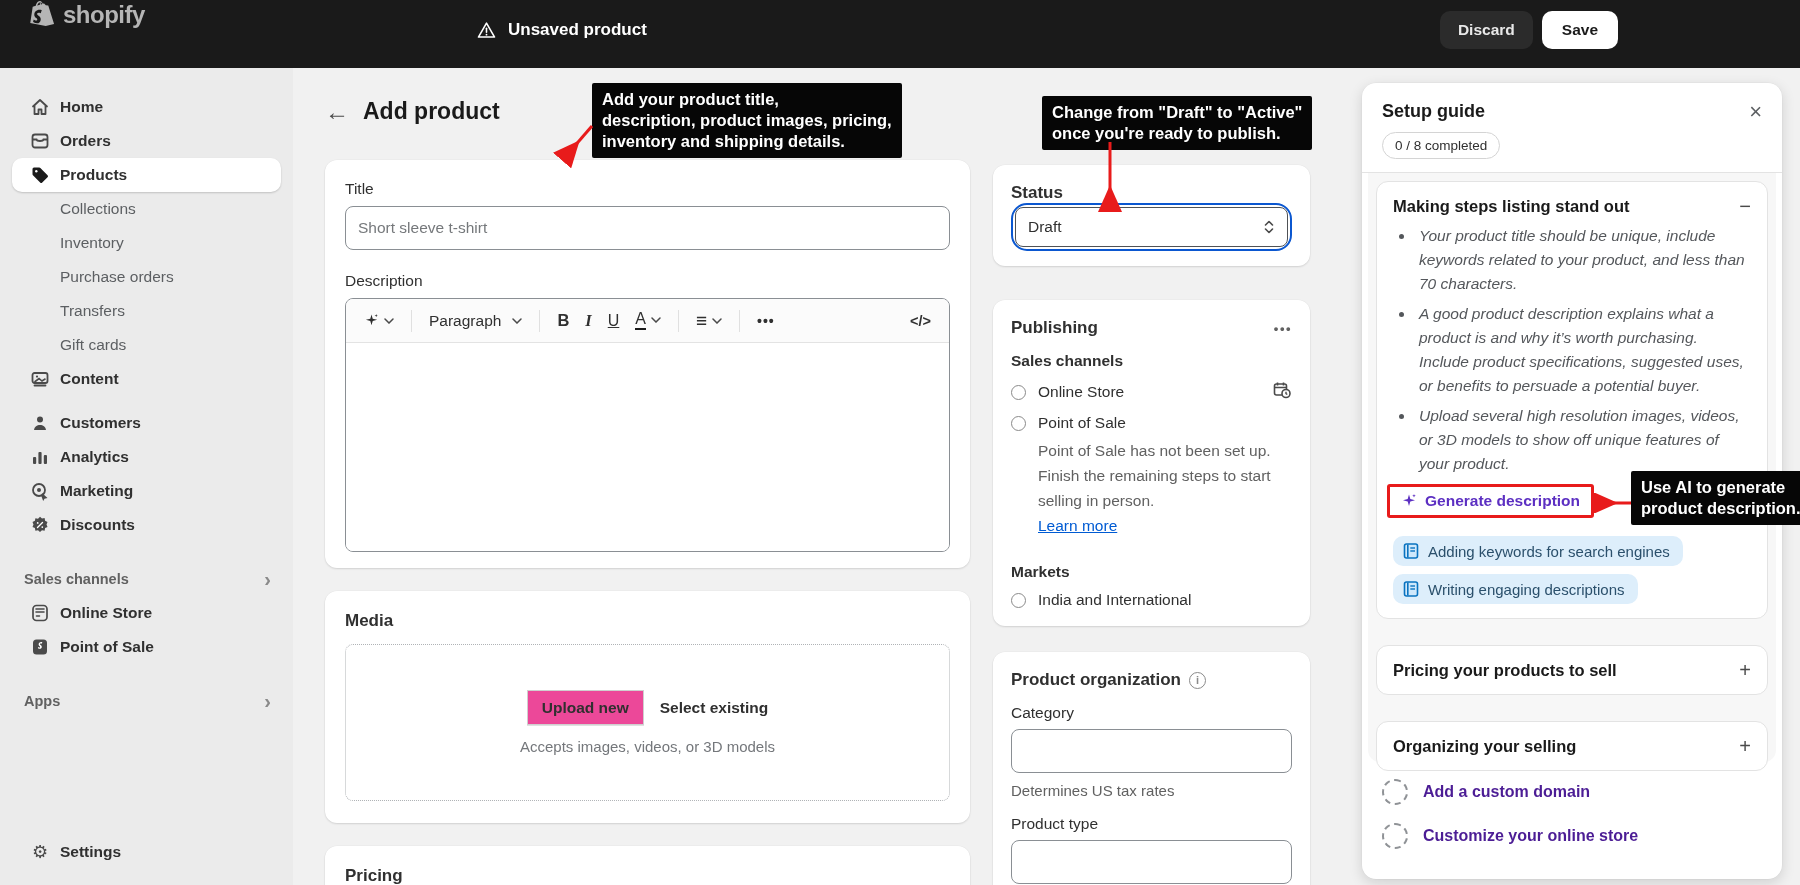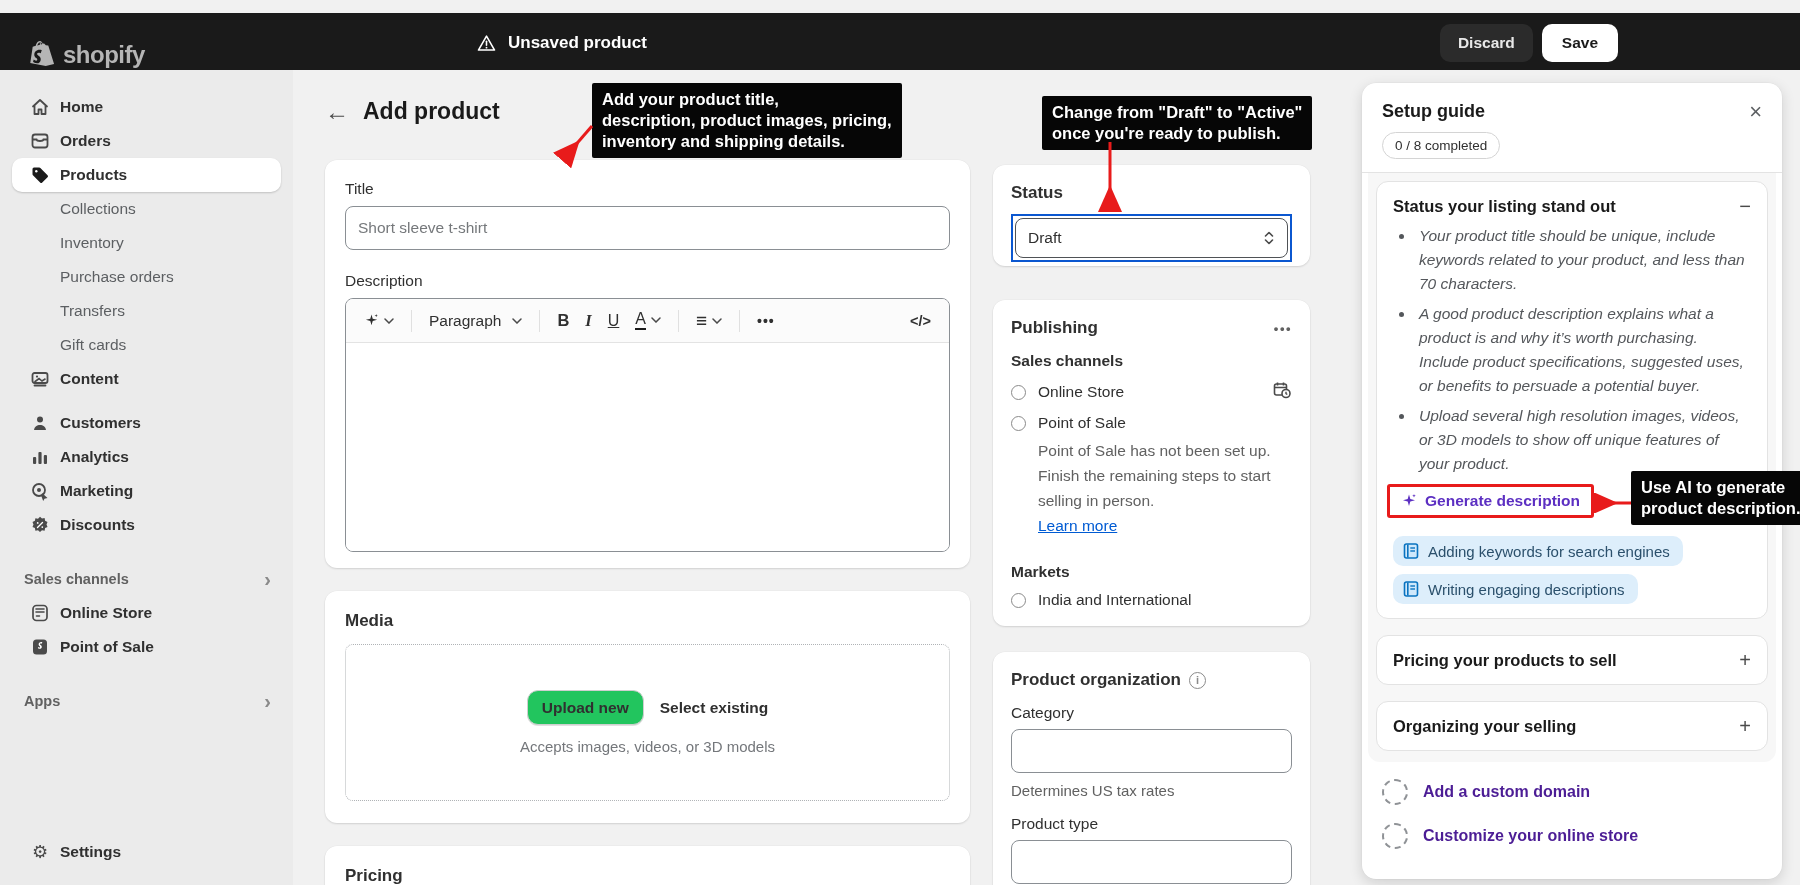--- a/index.html
+++ b/index.html
@@ -3,22 +3,22 @@
 <meta charset="utf-8">
 <style>
   * { margin:0; padding:0; box-sizing:border-box; }
   html,body { width:1800px; height:885px; }
   body {
     position:relative; overflow:hidden;
     font-family:"Liberation Sans","DejaVu Sans",sans-serif;
     background:#f1f1f1; color:#303030;
   }
   
-  .topbar { position:absolute; left:0; top:13px; width:1800px; height:57px;
-    background:#1a1a1a; display:flex; align-items:flex-end; z-index:70; }
+  .topbar { position:absolute; left:0; top:0; width:1800px; height:68px;
+    background:#1a1a1a; display:flex; align-items:flex-start; z-index:70; }
   .logo { display:flex; align-items:center; gap:8px; margin-left:28px; cursor:pointer; }
   .logo-text { color:#b5b5b5; font-size:24px; font-weight:700; letter-spacing:-0.5px; }
   .unsaved { position:absolute; left:476px; top:0; height:60px; display:flex; align-items:center; gap:11px;
     color:#fff; font-size:17px; font-weight:700; }
   .topbar-actions { position:absolute; right:182px; top:11px; display:flex; gap:9px; }
   .btn-discard { background:#2b2b2b; color:#e8e8e8; border:none; border-radius:10px;
     height:38px; padding:0 18px; font-size:15.5px; font-weight:600; font-family:inherit; cursor:pointer; }
   .btn-save { background:#ffffff; color:#1a1a1a; border:none; border-radius:10px;
     height:38px; padding:0 20px; font-size:15.5px; font-weight:650; font-family:inherit; cursor:pointer; }
   
@@ -62,30 +62,30 @@
   .ed-a { font-size:16px; border-bottom:2.5px solid #1a1a1a; line-height:1.05; }
   .ed-align { font-size:19px; font-weight:700; }
   .ed-more { letter-spacing:1px; font-weight:700; color:#303030; font-size:14px; }
   .ed-code { margin-left:auto; font-weight:600; font-size:14.5px; }
   .ed-body { height:208px; background:#fff; cursor:text; }
   
   .media-card { left:32px; top:531px; width:645px; height:232px; padding:20px; }
   .dropzone { margin-top:13px; height:157px; border:1.5px dotted #b0b3b6; border-radius:8px;
     display:flex; flex-direction:column; align-items:center; justify-content:center; gap:13px; cursor:pointer; }
   .drop-row { display:flex; align-items:center; gap:16px; }
-  .btn-upload { background:#22c55e; border:1px solid #cfcfcf; border-radius:11px; height:35px; padding:0 14px;
+  .btn-upload { background:#ec4899; border:1px solid #cfcfcf; border-radius:0; height:35px; padding:0 14px;
     font-size:15.5px; font-weight:600; font-family:inherit; color:#303030;
     box-shadow:0 1px 0 rgba(0,0,0,.12); cursor:pointer; }
   .link-plain { font-size:15.5px; font-weight:600; color:#303030; cursor:pointer; }
   .drop-hint { font-size:15px; color:#74777b; }
   
   .pricing-card { left:32px; top:786px; width:645px; height:140px; padding:20px; }
   
   .status-card { left:700px; top:105px; width:317px; height:101px; padding:18px; }
-  .sel-ring { margin-top:11px; border:2px solid #0b57d0; border-radius:0; padding:2px; }
+  .sel-ring { border:2px solid #0b57d0; border-radius:16px; padding:2px; }
   .sel { height:40px; border:1.5px solid #4f5256; border-radius:8px; background:#fff;
     display:flex; align-items:center; justify-content:space-between; padding:0 12px; cursor:pointer; }
   .sel-val { font-size:15.5px; color:#303030; }
   
   .pub-card { left:700px; top:240px; width:317px; height:326px; padding:18px; }
   .pub-head { display:flex; align-items:center; justify-content:space-between; }
   .more-dots { color:#616161; font-weight:700; font-size:13px; letter-spacing:1.5px; cursor:pointer; }
   .sub-h { font-size:15.5px; font-weight:650; color:#303030; margin-top:14px; }
   .chk-row { display:flex; align-items:center; gap:12px; margin-top:10px; }
   .chk { width:15px; height:15px; border:1.8px solid #8a8a8a; border-radius:50%; background:#fff; flex:none; cursor:pointer; }
@@ -120,21 +120,21 @@
   .sg-bullets { margin:8px 0 0 22px; }
   .sg-bullets li { font-size:15.5px; line-height:24px; color:#54575b; margin-bottom:6px; padding-left:4px;font-style:italic; }
   .gen-row { position:relative; margin-top:8px; height:40px; }
   .gen-box { position:absolute; left:-6px; top:0; display:inline-flex; align-items:center; gap:8px;
     border:3px solid #e81b1b; border-radius:3px; padding:5px 11px; background:#fff; }
   .gen-label { font-size:15.5px; font-weight:700; color:#5c2fc2; cursor:pointer; }
   .sg-pills { margin-top:12px; display:flex; flex-direction:column; align-items:flex-start; gap:8px; }
   .pill { display:inline-flex; align-items:center; gap:8px; height:30px; padding:0 13px 0 9px;
     background:#ddeefb; border-radius:10px; cursor:pointer; }
   .pill span { font-size:15px; font-weight:500; color:#2b506c; }
-  .sg-card-collapsed { margin-top:16px; height:50px; display:flex; align-items:center;
+  .sg-card-collapsed { margin-top:26px; height:50px; display:flex; align-items:center;
     justify-content:space-between; padding:0 16px; cursor:pointer; }
   .setup-tasks { padding:8px 20px 0; }
   .task-row { display:flex; align-items:center; gap:15px; height:44px; cursor:pointer; }
   .dash-circle { width:26px; height:26px; border:2px dashed #8f9296; border-radius:50%; flex:none; }
   .task-label { font-size:16px; font-weight:600; color:#4c1d95; }
   
   .anno { position:absolute; z-index:60; }
   .tooltip { position:absolute; background:#060606; color:#fff; font-weight:700; font-size:16.5px;
     line-height:21px; padding:6px 10px; border-radius:2px; white-space:nowrap; }
   .tt3 { position:absolute; left:238px; top:-13px; background:#060606; color:#fff; font-weight:700;
@@ -410,21 +410,21 @@
   <aside class="setup">
     <span class="setup-close">×</span>
     <div class="setup-head">
       <div class="setup-title">Setup guide</div>
       <div class="progress-pill">0 / 8 completed</div>
     </div>
     <div class="setup-div"></div>
     <div class="setup-scroll">
       <div class="sg-card sg-card-a">
         <div class="sg-row-h">
-          <span class="sg-title">Status your listing stand out</span>
+          <span class="sg-title">Making steps listing stand out</span>
           <span class="sg-toggle">−</span>
         </div>
         <ul class="sg-bullets">
           <li>Your product title should be unique, include keywords related to your product, and less than 70 characters.</li>
           <li>A good product description explains what a product is and why it’s worth purchasing. Include product specifications, suggested uses, or benefits to persuade a potential buyer.</li>
           <li>Upload several high resolution images, videos, or 3D models to show off unique features of your product.</li>
         </ul>
         <div class="gen-row">
           <span class="gen-box">
             <svg width="16" height="16" viewBox="0 0 16 16">

